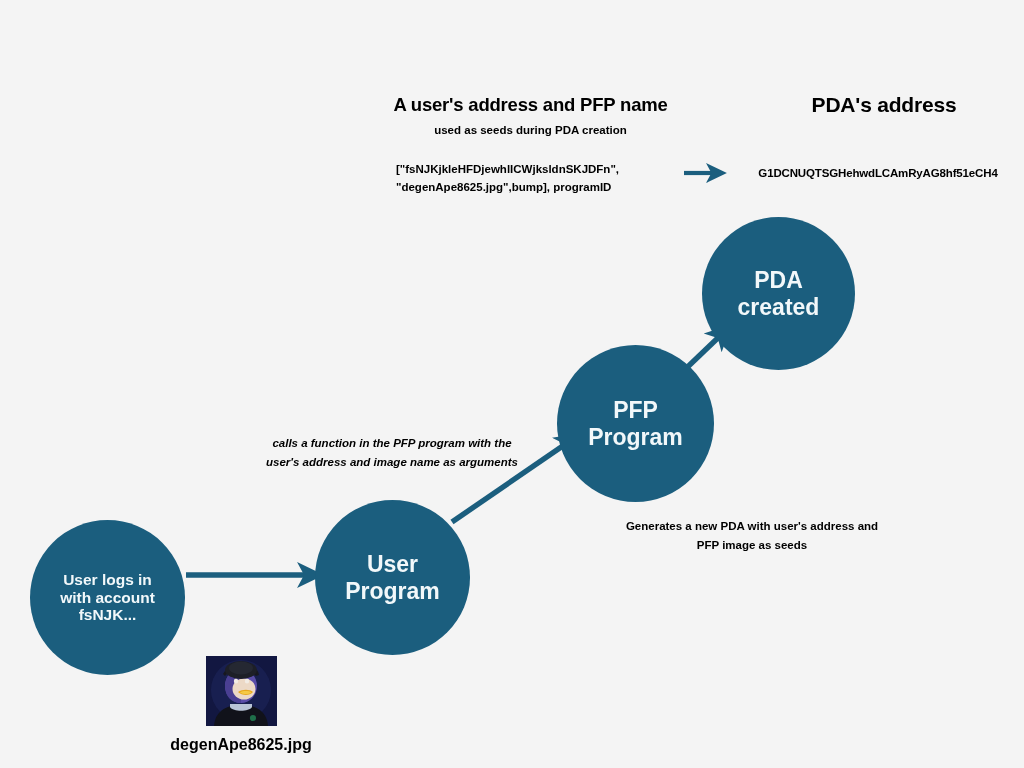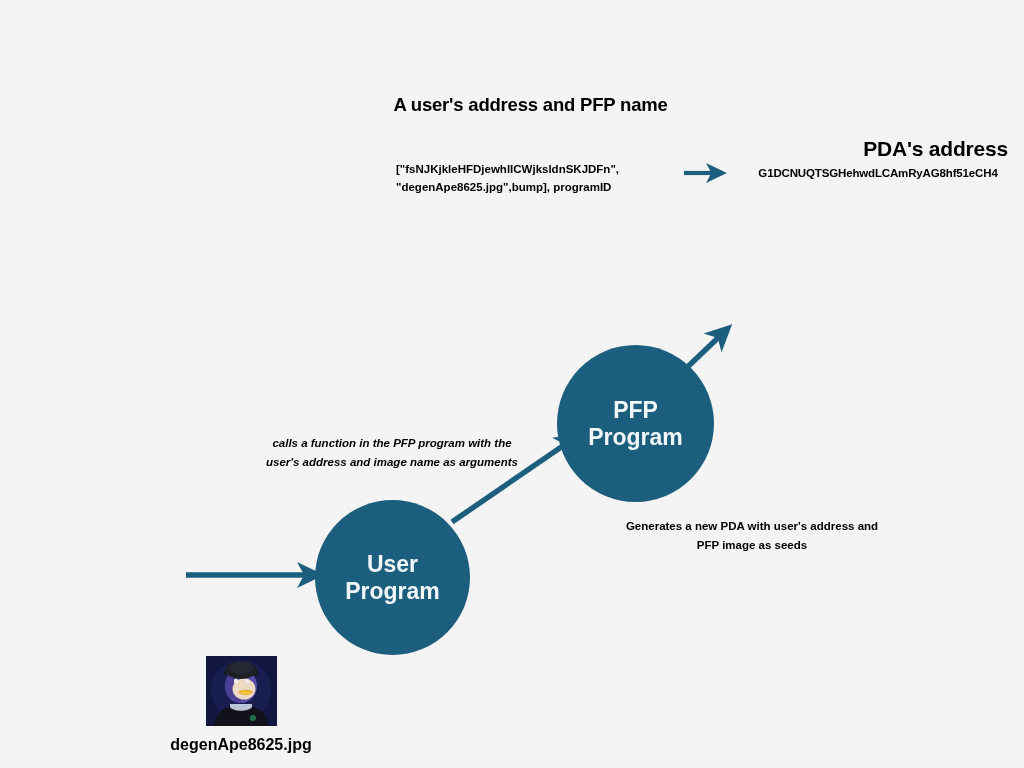--- a/index.html
+++ b/index.html
@@ -27,21 +27,21 @@
   #hdr-seeds-sub {
     left:383px; top:123px; width:295px;
     font-size:11.5px; text-align:center;
   }
   #seed-array {
     left:396px; top:161px; width:290px;
     font-size:11.5px; text-align:left; line-height:1.55;
   }
   #hdr-pda-title {
     left:760px; top:92px; width:248px;
-    font-size:21px; text-align:right; letter-spacing:-0.2px;margin-top:44px;
+    font-size:21px; text-align:center; letter-spacing:-0.2px;
   }
   #pda-address {
     left:730px; top:166px; width:296px;
     font-size:11.5px; text-align:center; letter-spacing:-0.15px;
   }
   #note-calls {
     left:262px; top:434px; width:260px;
     font-size:11.5px; text-align:center; line-height:1.62;font-style:italic;
   }
   #note-generates {
@@ -80,20 +80,21 @@
   }
   #nft-thumb svg { display:block; width:71px; height:70px; }
 </style>
 </head>
 <body>
 
 <div id="stage">
 
   <div class="txt" id="hdr-seeds-title">A user's address and PFP name</div>
 
+  <div class="txt" id="hdr-seeds-sub">used as  seeds during PDA creation</div>
 
   <div class="txt" id="seed-array">["fsNJKjkleHFDjewhlICWjksldnSKJDFn", "degenApe8625.jpg",bump], programID</div>
 
   <div class="txt" id="hdr-pda-title">PDA's address</div>
 
   <div class="txt" id="pda-address">G1DCNUQTSGHehwdLCAmRyAG8hf51eCH4</div>
 
   <div class="txt" id="note-calls">calls a function in the PFP program with the user's address and image name as arguments</div>
 
   <div class="txt" id="note-generates">Generates a new PDA with user's address and PFP image as seeds</div>
@@ -118,27 +119,32 @@
 
     <g>
       <line x1="452" y1="522" x2="570" y2="441" stroke="#1b5e7e" stroke-width="5.4" marker-end="url(#ah)"></line>
     </g>
 
     <g>
       <line x1="676" y1="378" x2="722" y2="334" stroke="#1b5e7e" stroke-width="5.4" marker-end="url(#ah)"></line>
     </g>
   </svg>
 
+  <div class="node" id="node-user">User logs in
+with  account
+fsNJK...</div>
 
   <div class="node" id="node-core">User
 Program</div>
 
   <div class="node" id="node-pfp">PFP
 Program</div>
 
+  <div class="node" id="node-pda">PDA
+created</div>
 
   <div id="nft-thumb">
     <svg viewBox="0 0 71 70" xmlns="http://www.w3.org/2000/svg">
       <rect x="0" y="0" width="71" height="70" fill="#121741"></rect>
 
       <ellipse cx="35" cy="34" rx="30" ry="30" fill="#1a2154" opacity="0.85"></ellipse>
 
       <path d="M8,70 C9,56 19,49 35,49 C51,49 61,56 62,70 Z" fill="#11121a"></path>
 
       <path d="M24,51 C27,56 43,56 46,51 L46,48 L24,48 Z" fill="#b9c4d6"></path>

